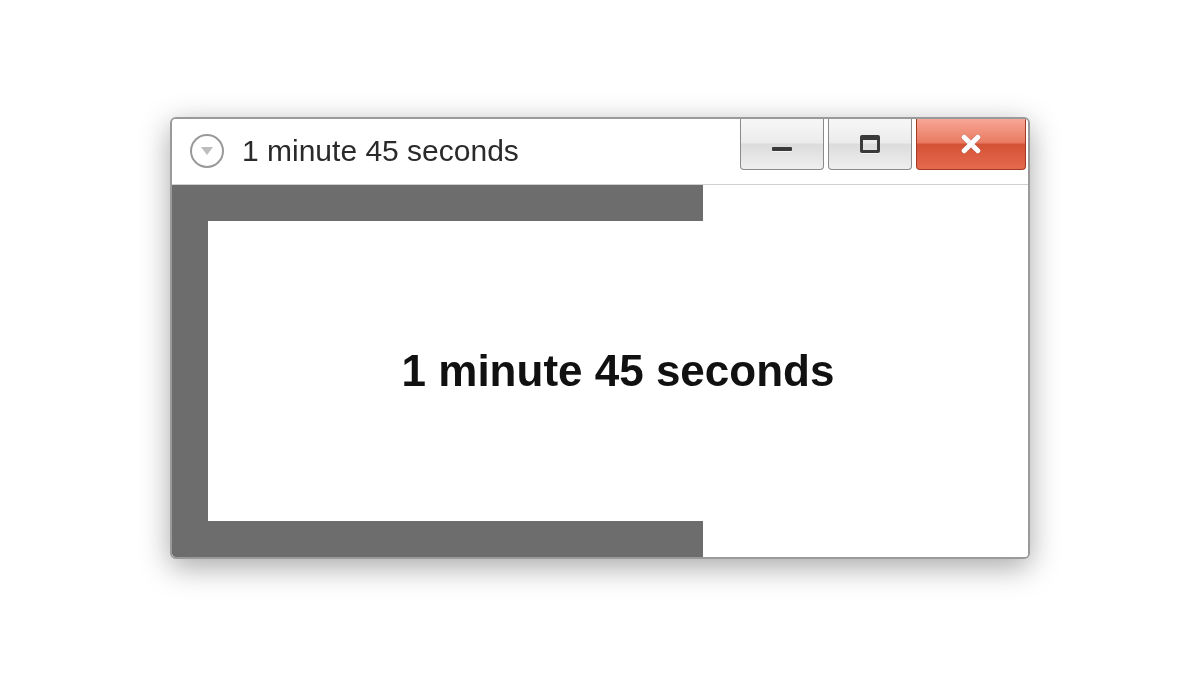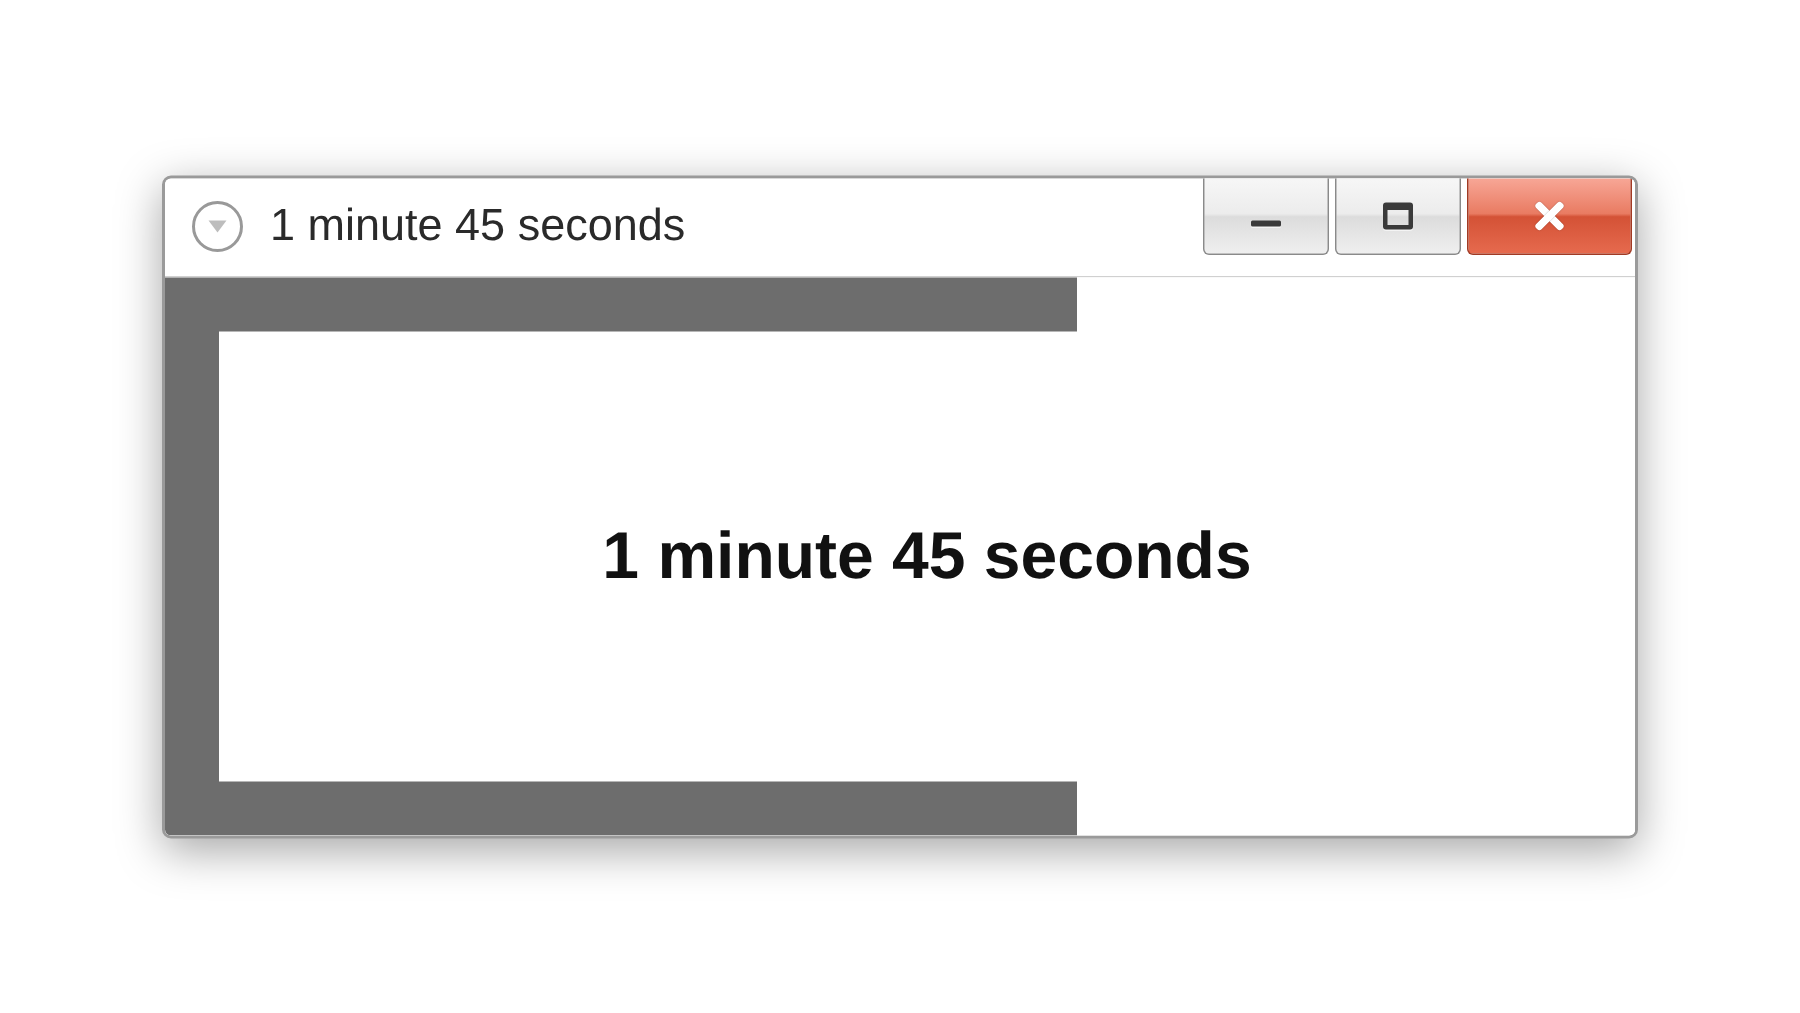--- a/index.html
+++ b/index.html
@@ -10,21 +10,21 @@
     body {
       width: 1200px;
       height: 675px;
       background: #ffffff;
       display: flex;
       align-items: center;
       justify-content: center;
       font-family: "Segoe UI", Tahoma, Arial, sans-serif;
     }
     .window {
-      width: 984px;
+      width: 860px;
       background: #ffffff;
       border: 2px solid #9a9a9a;
       border-radius: 6px;
       box-shadow: 0 8px 30px rgba(0,0,0,0.35);
       overflow: hidden;
     }
     .titlebar {
       display: flex;
       align-items: center;
       height: 66px;

